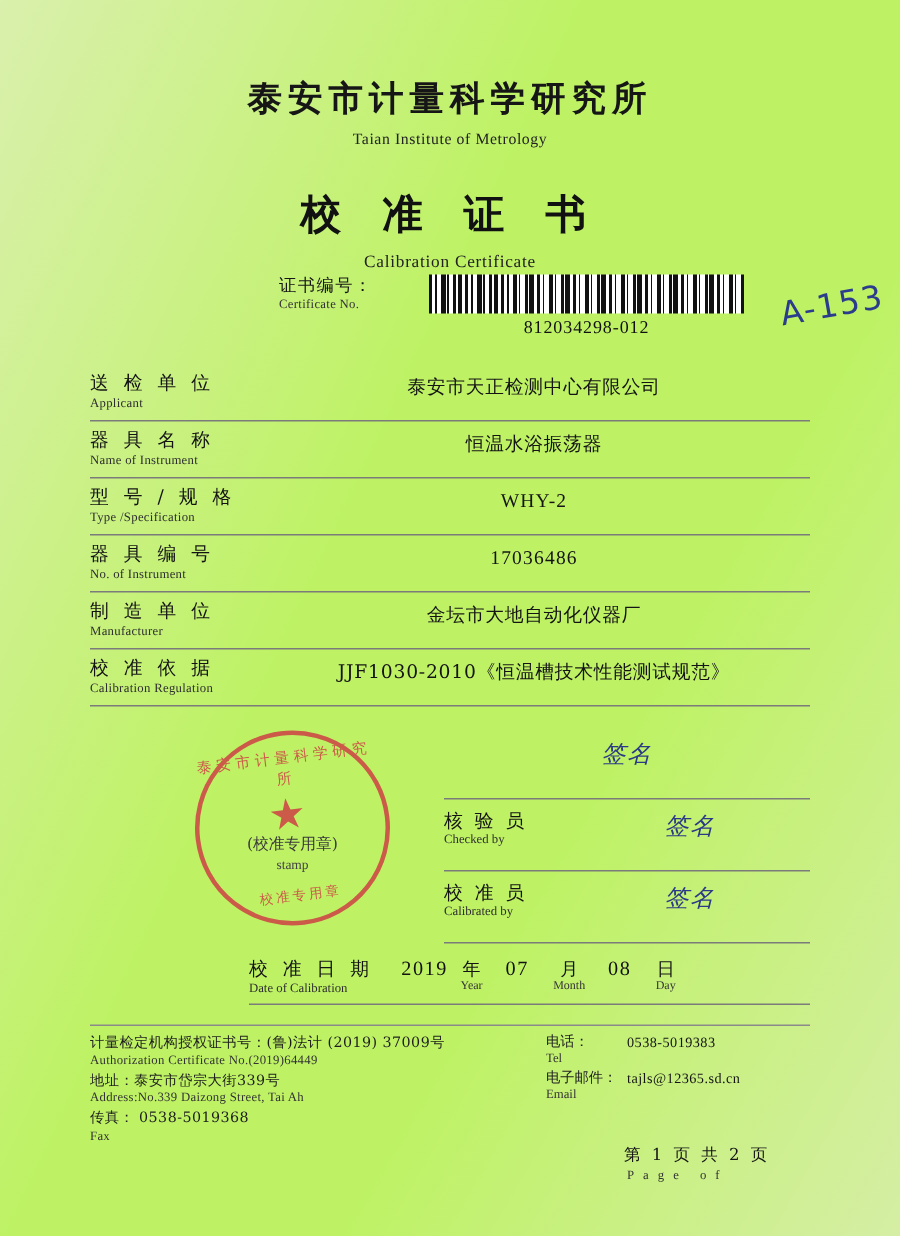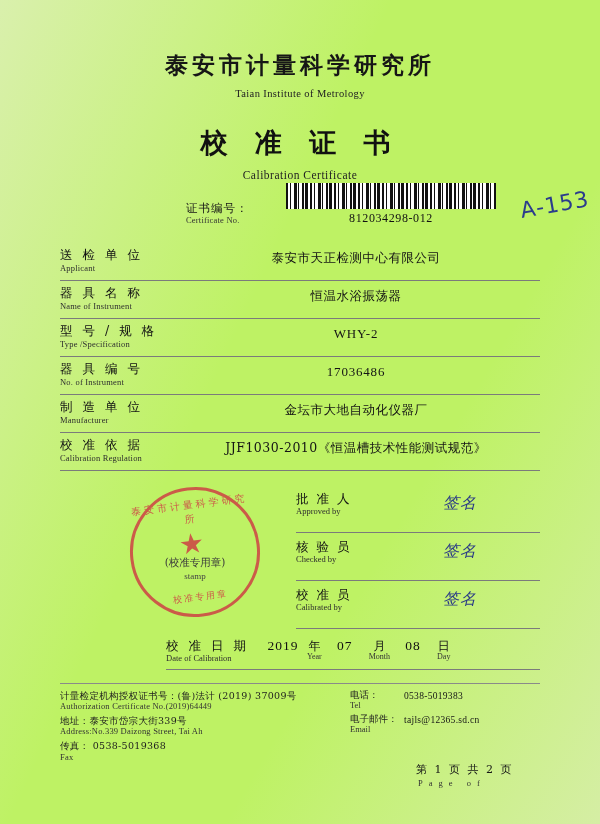--- a/index.html
+++ b/index.html
@@ -66,21 +66,21 @@
     color: #222;
   }
 
   
   .certno-row {
     position: absolute;
     top: 183px;
     left: 186px;
     width: 330px;
     display: flex;
-    align-items: flex-end;
+    align-items: flex-start;
   }
   .certno-label {
     width: 80px;
     flex: none;
     line-height: 1.25;
   }
   .certno-label .cn {
     font-family: "DejaVu Serif", serif;
     font-size: 11.5px;
     letter-spacing: 1px;
@@ -338,20 +338,21 @@
     left: 60px;
     width: 480px;
     border-top: 1px solid #8a8a8a;
   }
   .footer {
     position: absolute;
     top: 690px;
     left: 60px;
     width: 480px;
     display: flex;
+    gap: 14px;
   }
   .footer-col-left {
     width: 290px;
     flex: none;
   }
   .footer-col-right {
     flex: 1;
   }
   .footer-item {
     margin-bottom: 4px;
@@ -501,24 +502,20 @@
     <div class="stamp-bottom-text">校准专用章</div>
   </div>
   <div class="stamp-caption">
     <div>(校准专用章)</div>
     <div class="en">stamp</div>
   </div>
 
   <div class="sign-block">
 
     <div class="sign-row">
-      <div class="sign-label">
-        <div class="cn">批 准 人</div>
-        <div class="en">Approved by</div>
-      </div>
       <div class="sign-value">签名</div>
     </div>
 
     <div class="sign-row">
       <div class="sign-label">
         <div class="cn">核 验 员</div>
         <div class="en">Checked by</div>
       </div>
       <div class="sign-value">签名</div>
     </div>

